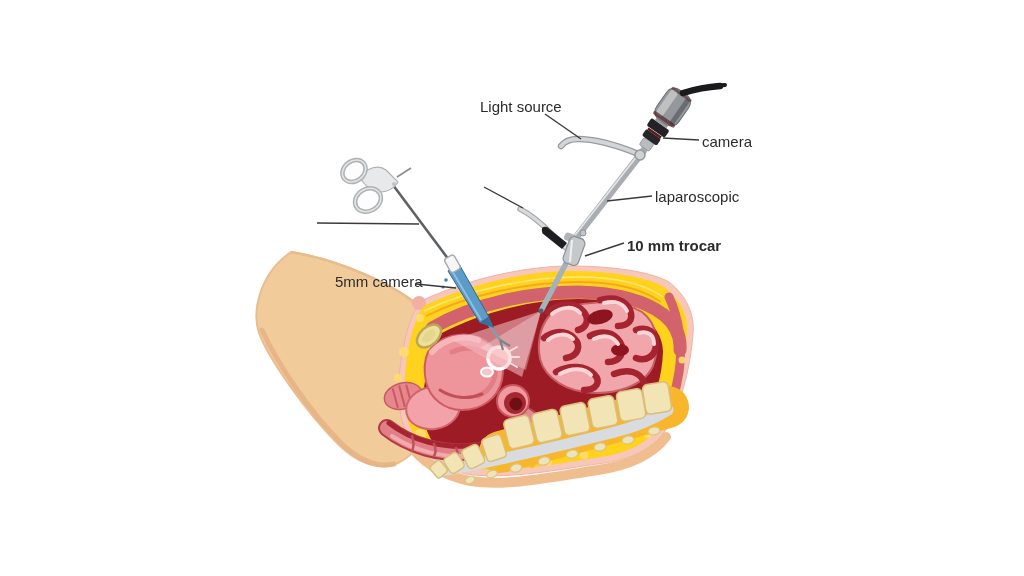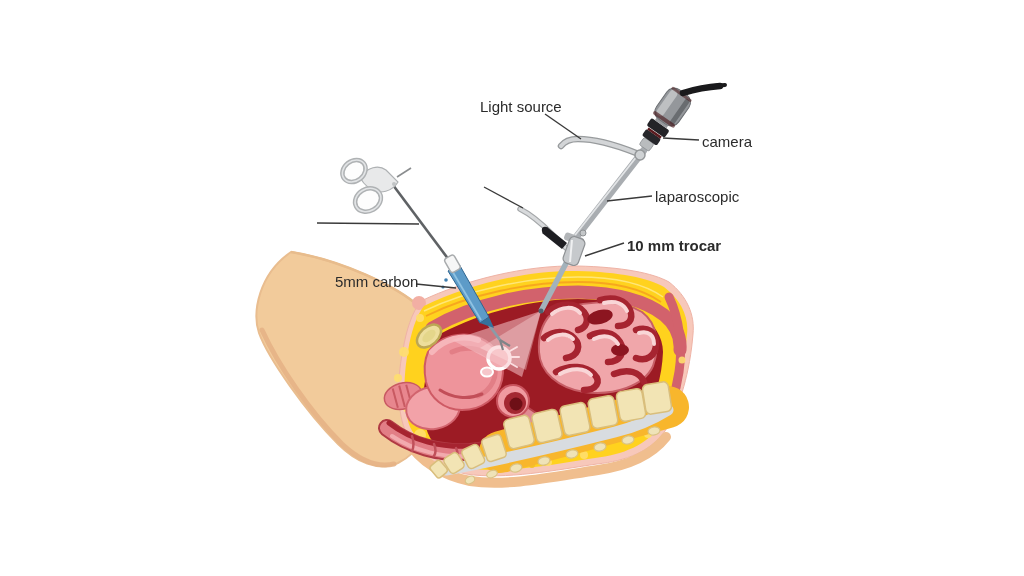--- a/index.html
+++ b/index.html
@@ -253,15 +253,15 @@
     <line x1="585" y1="256" x2="624" y2="243"></line>
     <line x1="317" y1="223" x2="419" y2="224"></line>
     <line x1="416" y1="284" x2="456" y2="288"></line>
   </g>
 </svg>
 
   <div class="lbl" style="left:480px;top:98px;">Light source</div>
   <div class="lbl" style="left:702px;top:133px;">camera</div>
   <div class="lbl" style="left:655px;top:188px;">laparoscopic</div>
   <div class="lbl" style="left:627px;top:237px;font-weight:bold;">10 mm trocar</div>
-  <div class="lbl" style="left:335px;top:273px;">5mm carbon</div>
+  <div class="lbl" style="left:335px;top:273px;">5mm camera</div>
 
 </div>
 
 </body></html>

